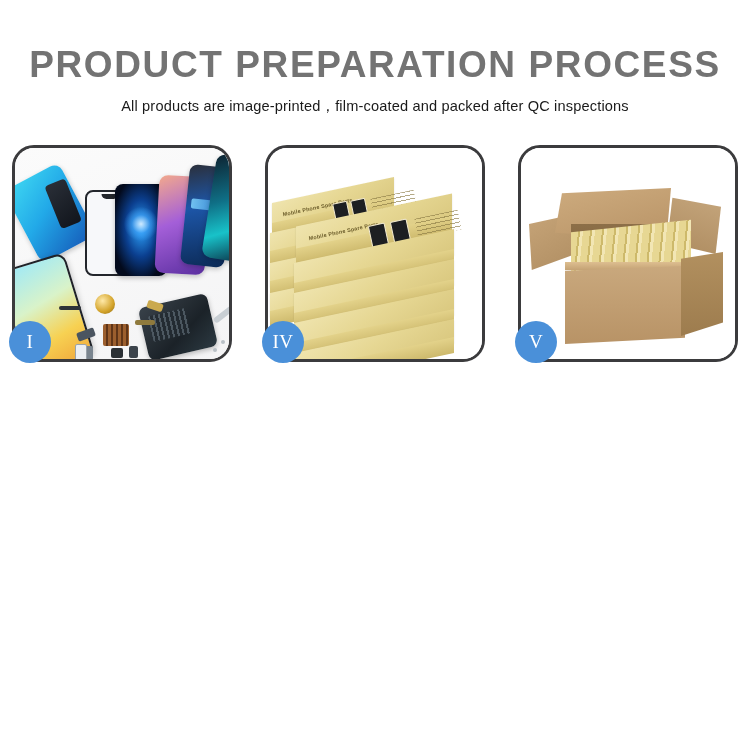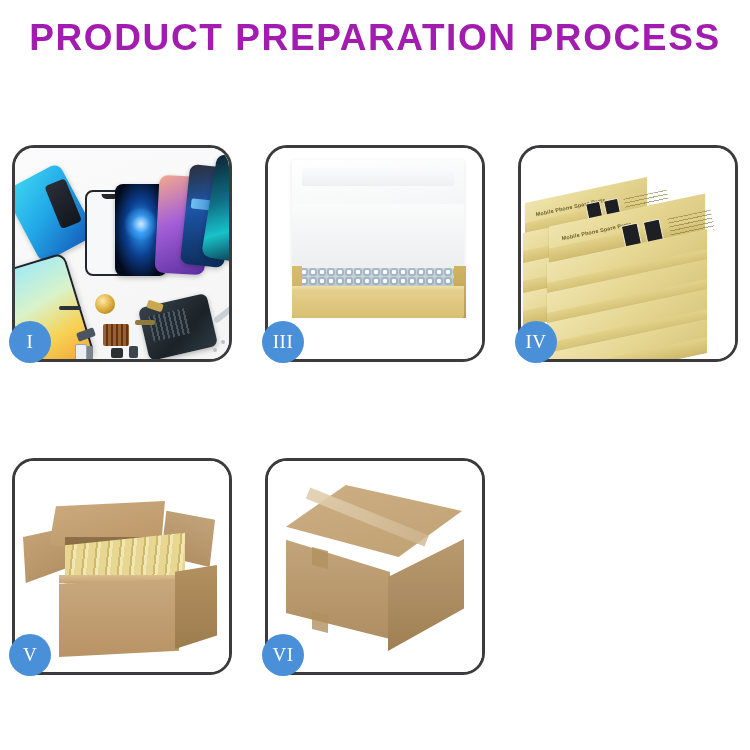--- a/index.html
+++ b/index.html
@@ -6,22 +6,22 @@
   body{
     width:750px;height:750px;background:#ffffff;
     font-family:"Liberation Sans", sans-serif;
     overflow:hidden;position:relative;
   }
   .page{width:750px;height:750px;position:relative;}
 
   
   .header{position:absolute;left:0;top:0;width:750px;text-align:center;}
   .title{
-    font-size:37px;line-height:40px;font-weight:700;color:#a21caf;
-    letter-spacing:1.6px;margin-top:18px;white-space:nowrap;
+    font-size:37px;line-height:40px;font-weight:700;color:#737373;
+    letter-spacing:1.6px;margin-top:45px;white-space:nowrap;
   }
   .subtitle{
     font-size:14.6px;line-height:18px;color:#1a1a1a;
     letter-spacing:.15px;margin-top:12px;white-space:nowrap;
   }
 
   
   .grid{
     position:absolute;left:12px;top:145px;width:726px;height:536px;
     display:grid;grid-template-columns:220px 220px 220px;
@@ -226,20 +226,21 @@
     background:linear-gradient(120deg,rgba(255,255,255,.85),rgba(255,255,255,0));
     transform:rotate(-14deg);}
 </style>
 </head>
 <body>
 
 <div class="page">
 
   <div class="header">
     <div class="title">PRODUCT PREPARATION PROCESS</div>
+    <div class="subtitle">All products are image-printed，film-coated and packed after QC inspections</div>
   </div>
 
   <div class="grid">
 
     <div class="panel">
       <div class="panel-clip p1">
         <div class="scr s-blue"></div>
         <div class="scr s-white"></div>
         <div class="scr s-jelly"></div>
         <div class="scr s-purple"></div>
@@ -259,32 +260,20 @@
         <div class="flex f8"></div>
         <div class="tool"></div>
         <div class="screw" style="left:206px;top:192px"></div>
         <div class="screw" style="left:198px;top:200px"></div>
         <div class="screw" style="left:210px;top:203px"></div>
       </div>
       <div class="badge">I</div>
     </div>
 
 
-    <div class="panel">
-      <div class="panel-clip p3">
-        <div class="b3-foamlid"></div>
-        <div class="b3-foamfront"></div>
-        <div class="b3-bubble"></div>
-        <div class="b3-boxleft"></div>
-        <div class="b3-boxright"></div>
-        <div class="b3-boxtoprim"></div>
-        <div class="b3-boxfront"></div>
-      </div>
-      <div class="badge">III</div>
-    </div>
 
     <div class="panel">
       <div class="panel-clip p4">
         <div class="stack">
 
           <div class="rbox" style="left:4px;top:42px;width:122px;height:26px">
             <div class="lid"></div>
             <div class="side" style="top:20px"></div>
             <div class="lbl" style="left:10px;top:14px">Mobile Phone Spare Parts</div>
             <div class="thumb" style="left:62px;top:12px;width:13px;height:18px;transform:rotate(-12deg)"></div>
@@ -341,27 +330,15 @@
         <div class="c5-flapR"></div>
         <div class="c5-inner"></div>
         <div class="c5-fill"></div>
         <div class="c5-rim"></div>
         <div class="c5-front"></div>
         <div class="c5-side"></div>
       </div>
       <div class="badge">V</div>
     </div>
 
-    <div class="panel">
-      <div class="panel-clip p6">
-        <div class="c6-shine"></div>
-        <div class="c6-top"></div>
-        <div class="c6-tape"></div>
-        <div class="c6-front"></div>
-        <div class="c6-side"></div>
-        <div class="c6-tab1"></div>
-        <div class="c6-tab2"></div>
-      </div>
-      <div class="badge">VI</div>
-    </div>
 
   </div>
 </div>
 
 </body></html>

